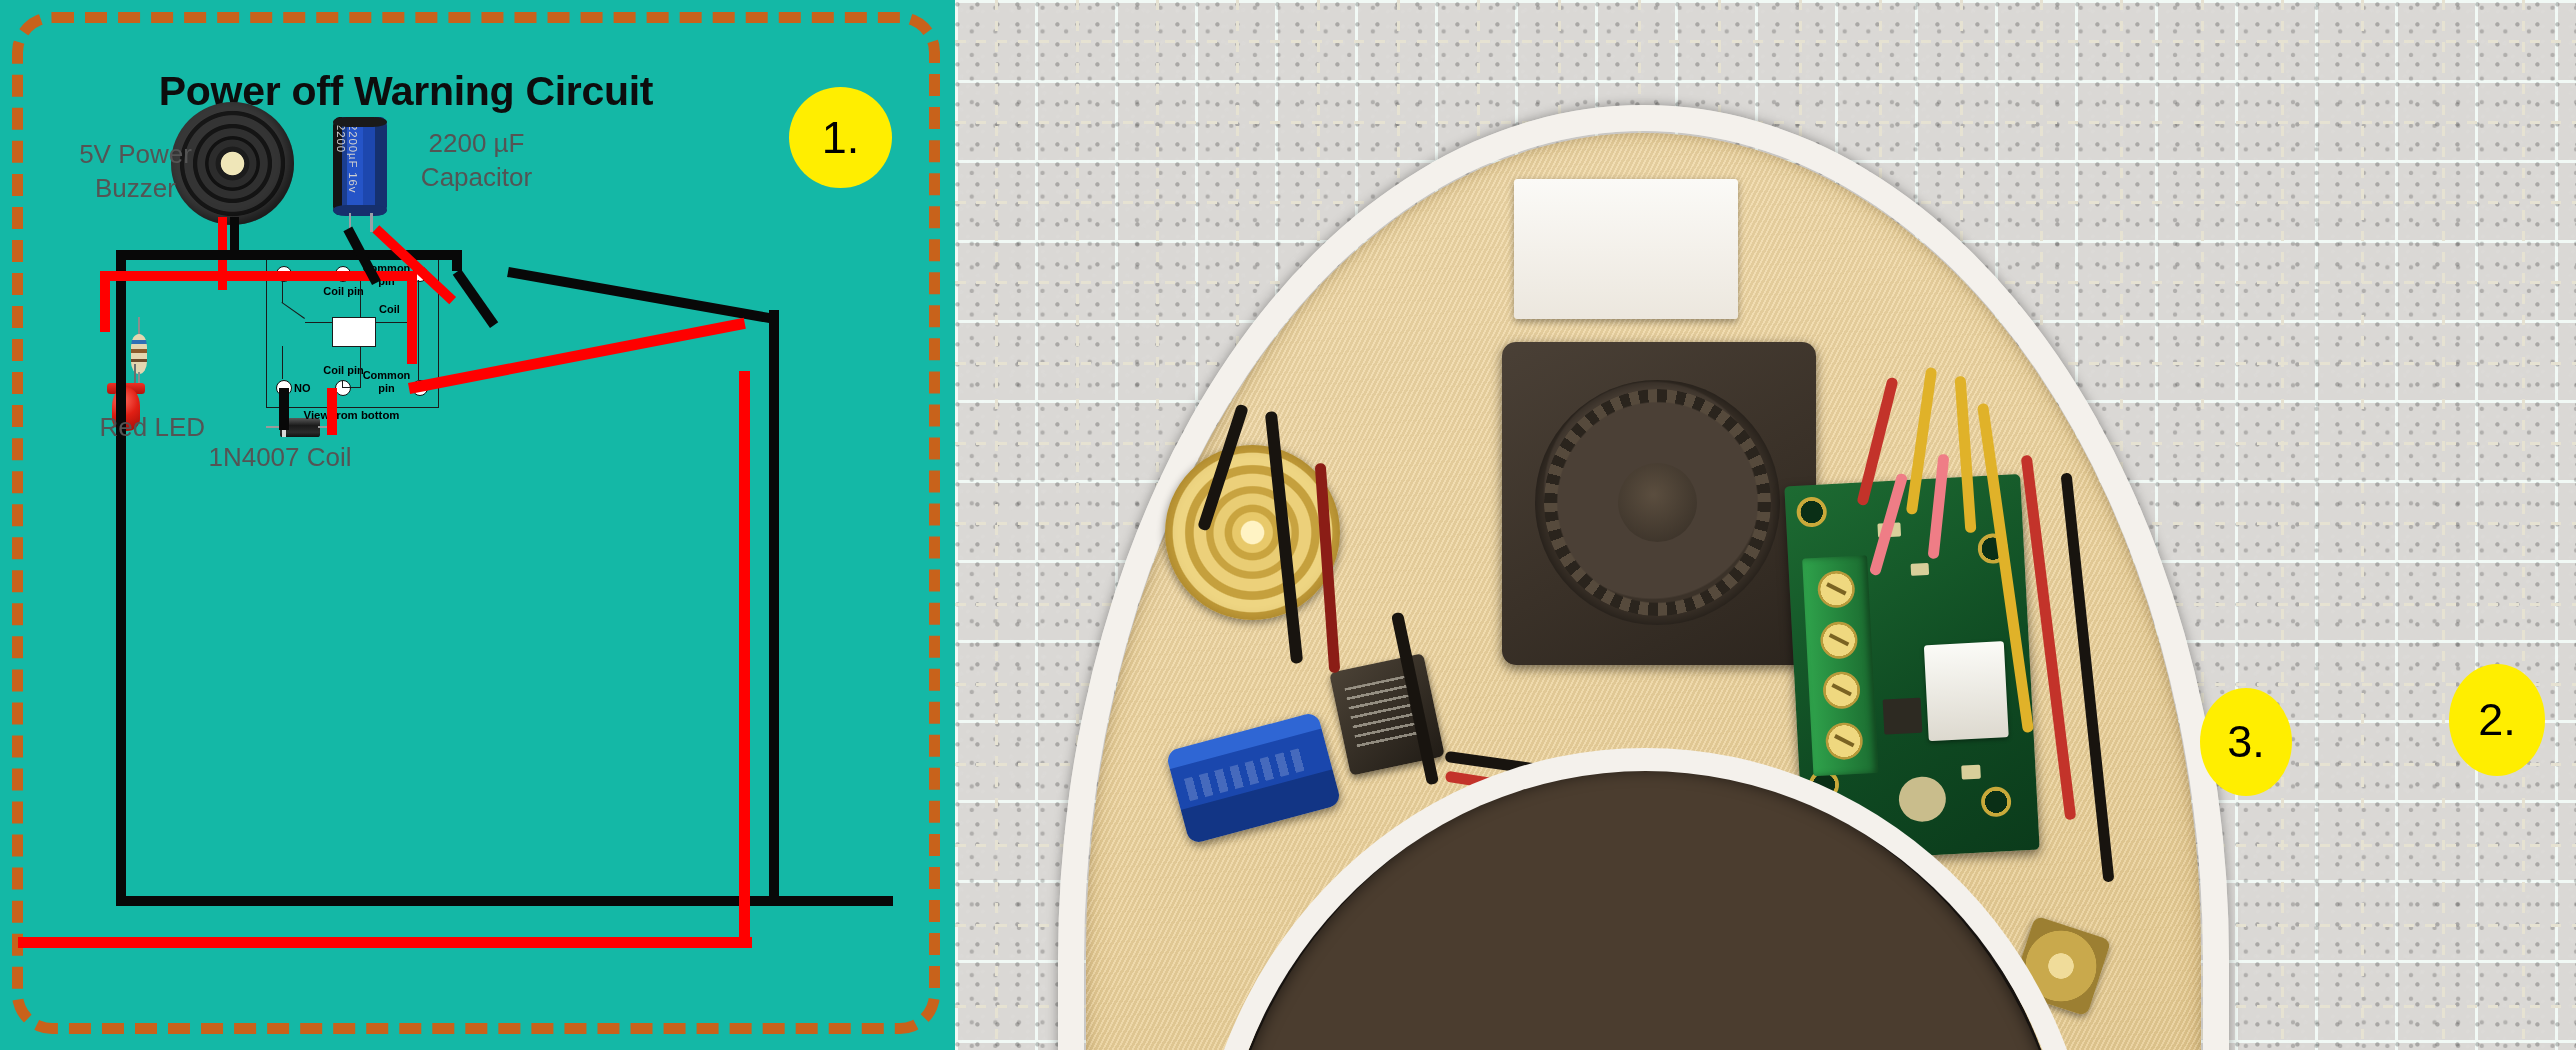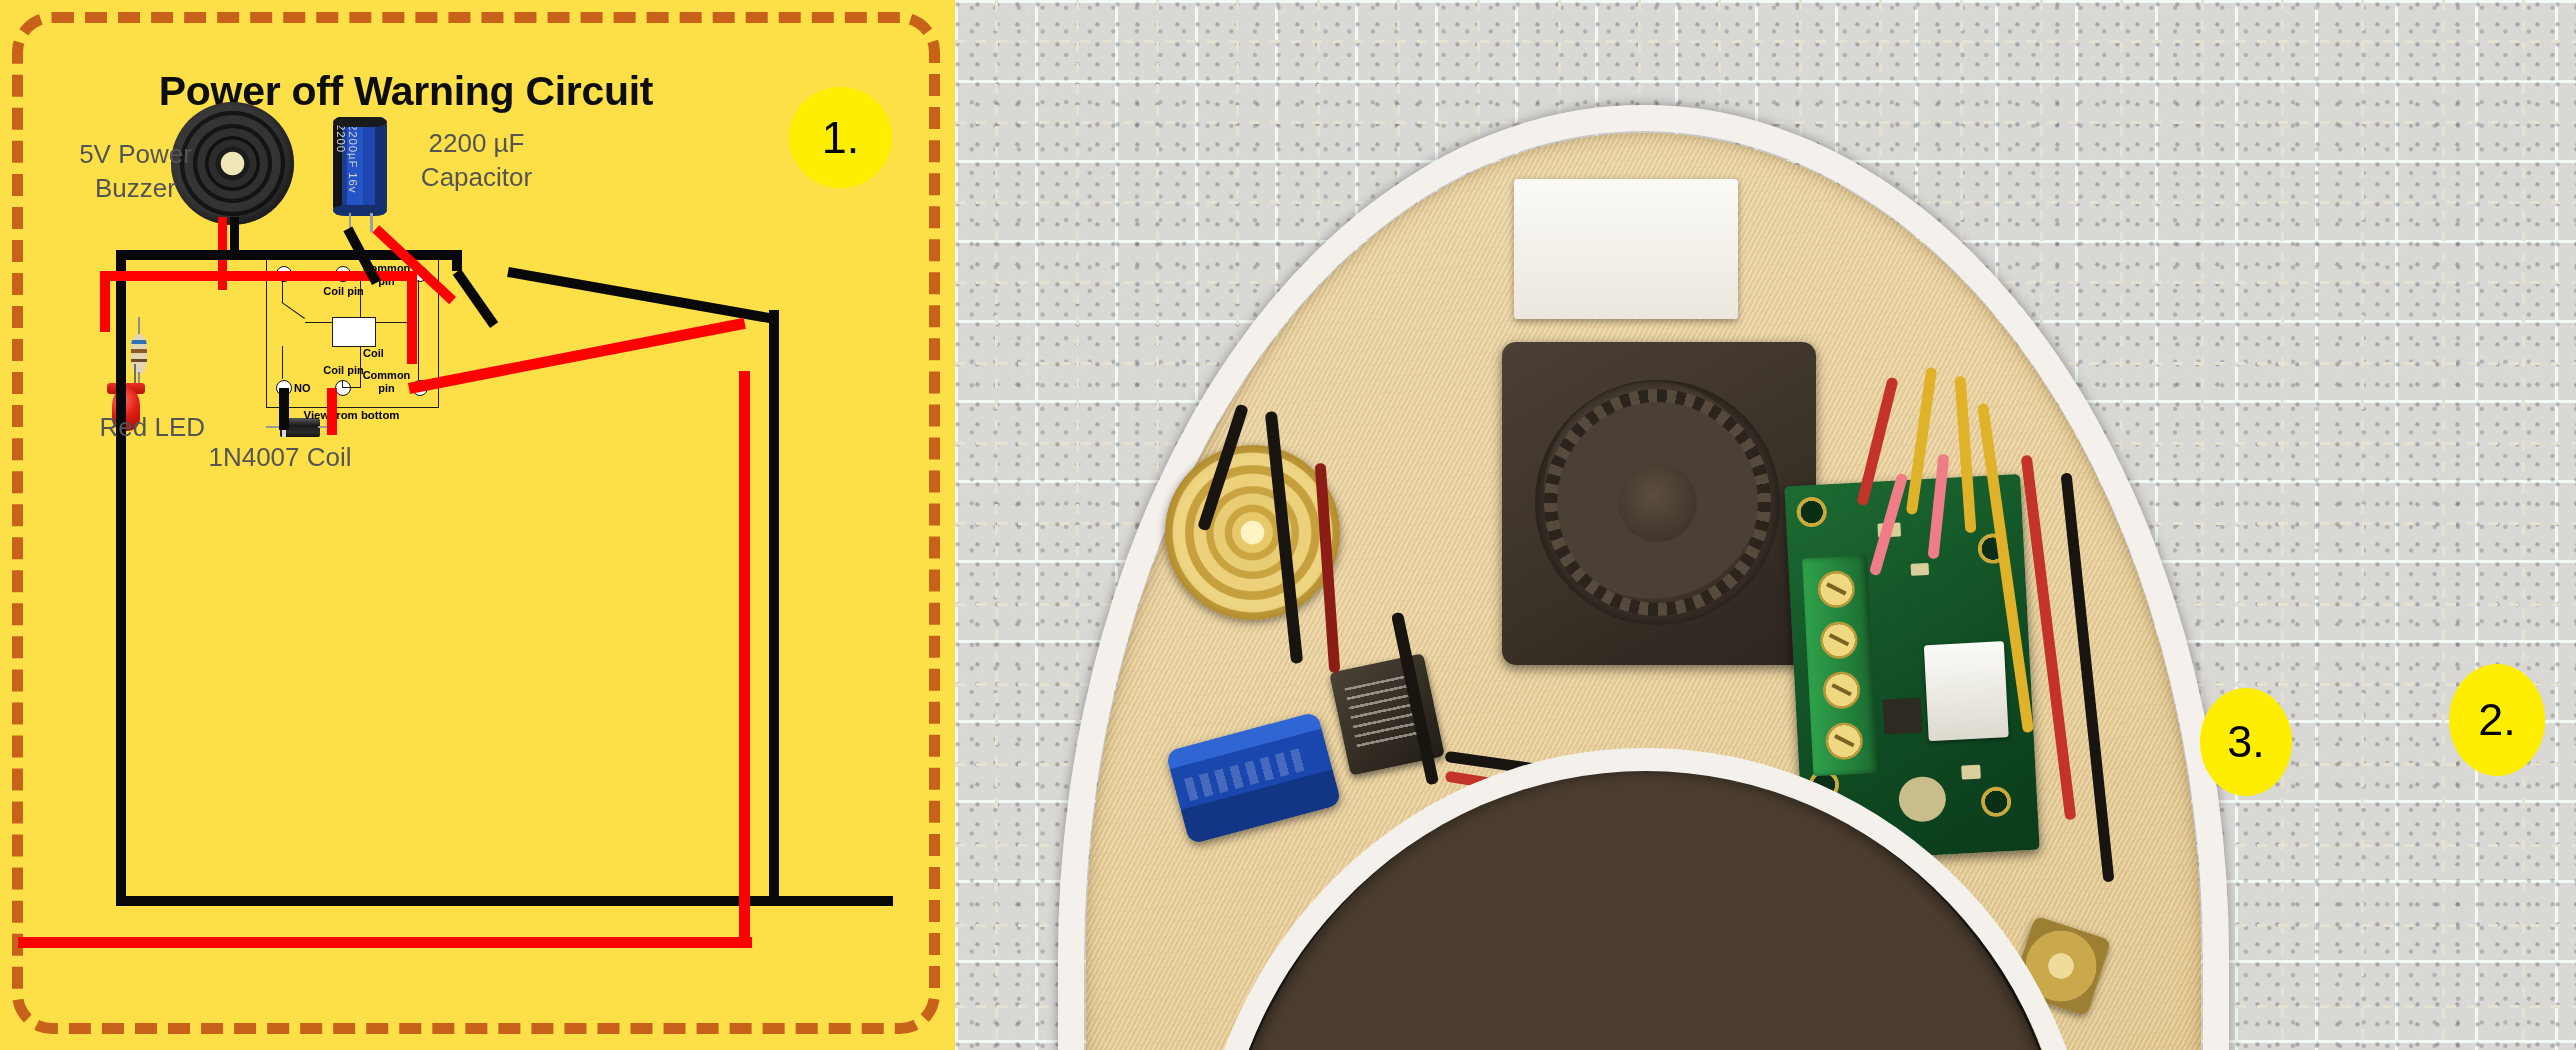--- a/index.html
+++ b/index.html
@@ -1,21 +1,21 @@
 <!DOCTYPE html>
 <html style="font-size:14px"><head>
 <meta charset="utf-8">
 <title>Power off Warning Circuit</title>
 <style>
   html,body{margin:0;padding:0;background:#fff;}
   body{font-family:"Liberation Sans",sans-serif;}
   #root{position:relative;width:2576px;height:1051px;overflow:hidden;background:#fff;}
 
   
-  #left-panel{position:absolute;left:0;top:0;width:955px;height:1051px;background:#fde047;overflow:hidden;}
+  #left-panel{position:absolute;left:0;top:0;width:955px;height:1051px;background:#14b8a6;overflow:hidden;}
 
   
   #dashed-frame{
     position:absolute;left:12.2px;top:12.2px;width:928px;height:1022px;
     border:11.4px dashed #c8621b;border-radius:40px;box-sizing:border-box;
   }
 
   #schematic-title{
     position:absolute;left:0;top:68px;width:812px;text-align:center;
     font-size:41px;font-weight:bold;color:#0d0d0d;letter-spacing:-0.3px;
@@ -267,21 +267,21 @@
       <div class="pin" style="left:145px;top:121px;"></div>
 
       <div class="pinlabel" style="left:27px;top:9.6px;">NC</div>
       <div class="pinlabel" style="left:27px;top:123px;">NO</div>
       <div class="pinlabel" style="left:51px;top:26px;width:51px;">Coil pin</div>
       <div class="pinlabel" style="left:51px;top:105px;width:51px;">Coil pin</div>
       <div class="pinlabel" style="left:94px;top:2.6px;width:51px;">Common</div>
       <div class="pinlabel" style="left:94px;top:15.7px;width:51px;">pin</div>
       <div class="pinlabel" style="left:94px;top:110px;width:51px;">Common</div>
       <div class="pinlabel" style="left:94px;top:123px;width:51px;">pin</div>
-      <div class="pinlabel" style="left:96px;top:44px;margin-top:44px;">Coil</div>
+      <div class="pinlabel" style="left:112px;top:44px;">Coil</div>
 
       <div class="thinline" style="left:15px;top:21px;width:1.4px;height:23px;"></div>
       <div class="thinline" style="left:15px;top:43px;width:28px;height:1.4px;transform:rotate(35deg);transform-origin:0 0;"></div>
       <div class="thinline" style="left:38px;top:63px;width:28px;height:1.4px;"></div>
       <div class="thinline" style="left:15px;top:87px;width:1.4px;height:33px;"></div>
       <div class="thinline" style="left:75px;top:14px;width:1.4px;height:8.7px;"></div>
       <div class="thinline" style="left:75px;top:14px;width:19px;height:1.4px;"></div>
       <div class="thinline" style="left:93px;top:14px;width:1.4px;height:45px;"></div>
       <div class="thinline" style="left:93px;top:85px;width:1.4px;height:44px;"></div>
       <div class="thinline" style="left:75px;top:128px;width:19px;height:1.4px;"></div>

